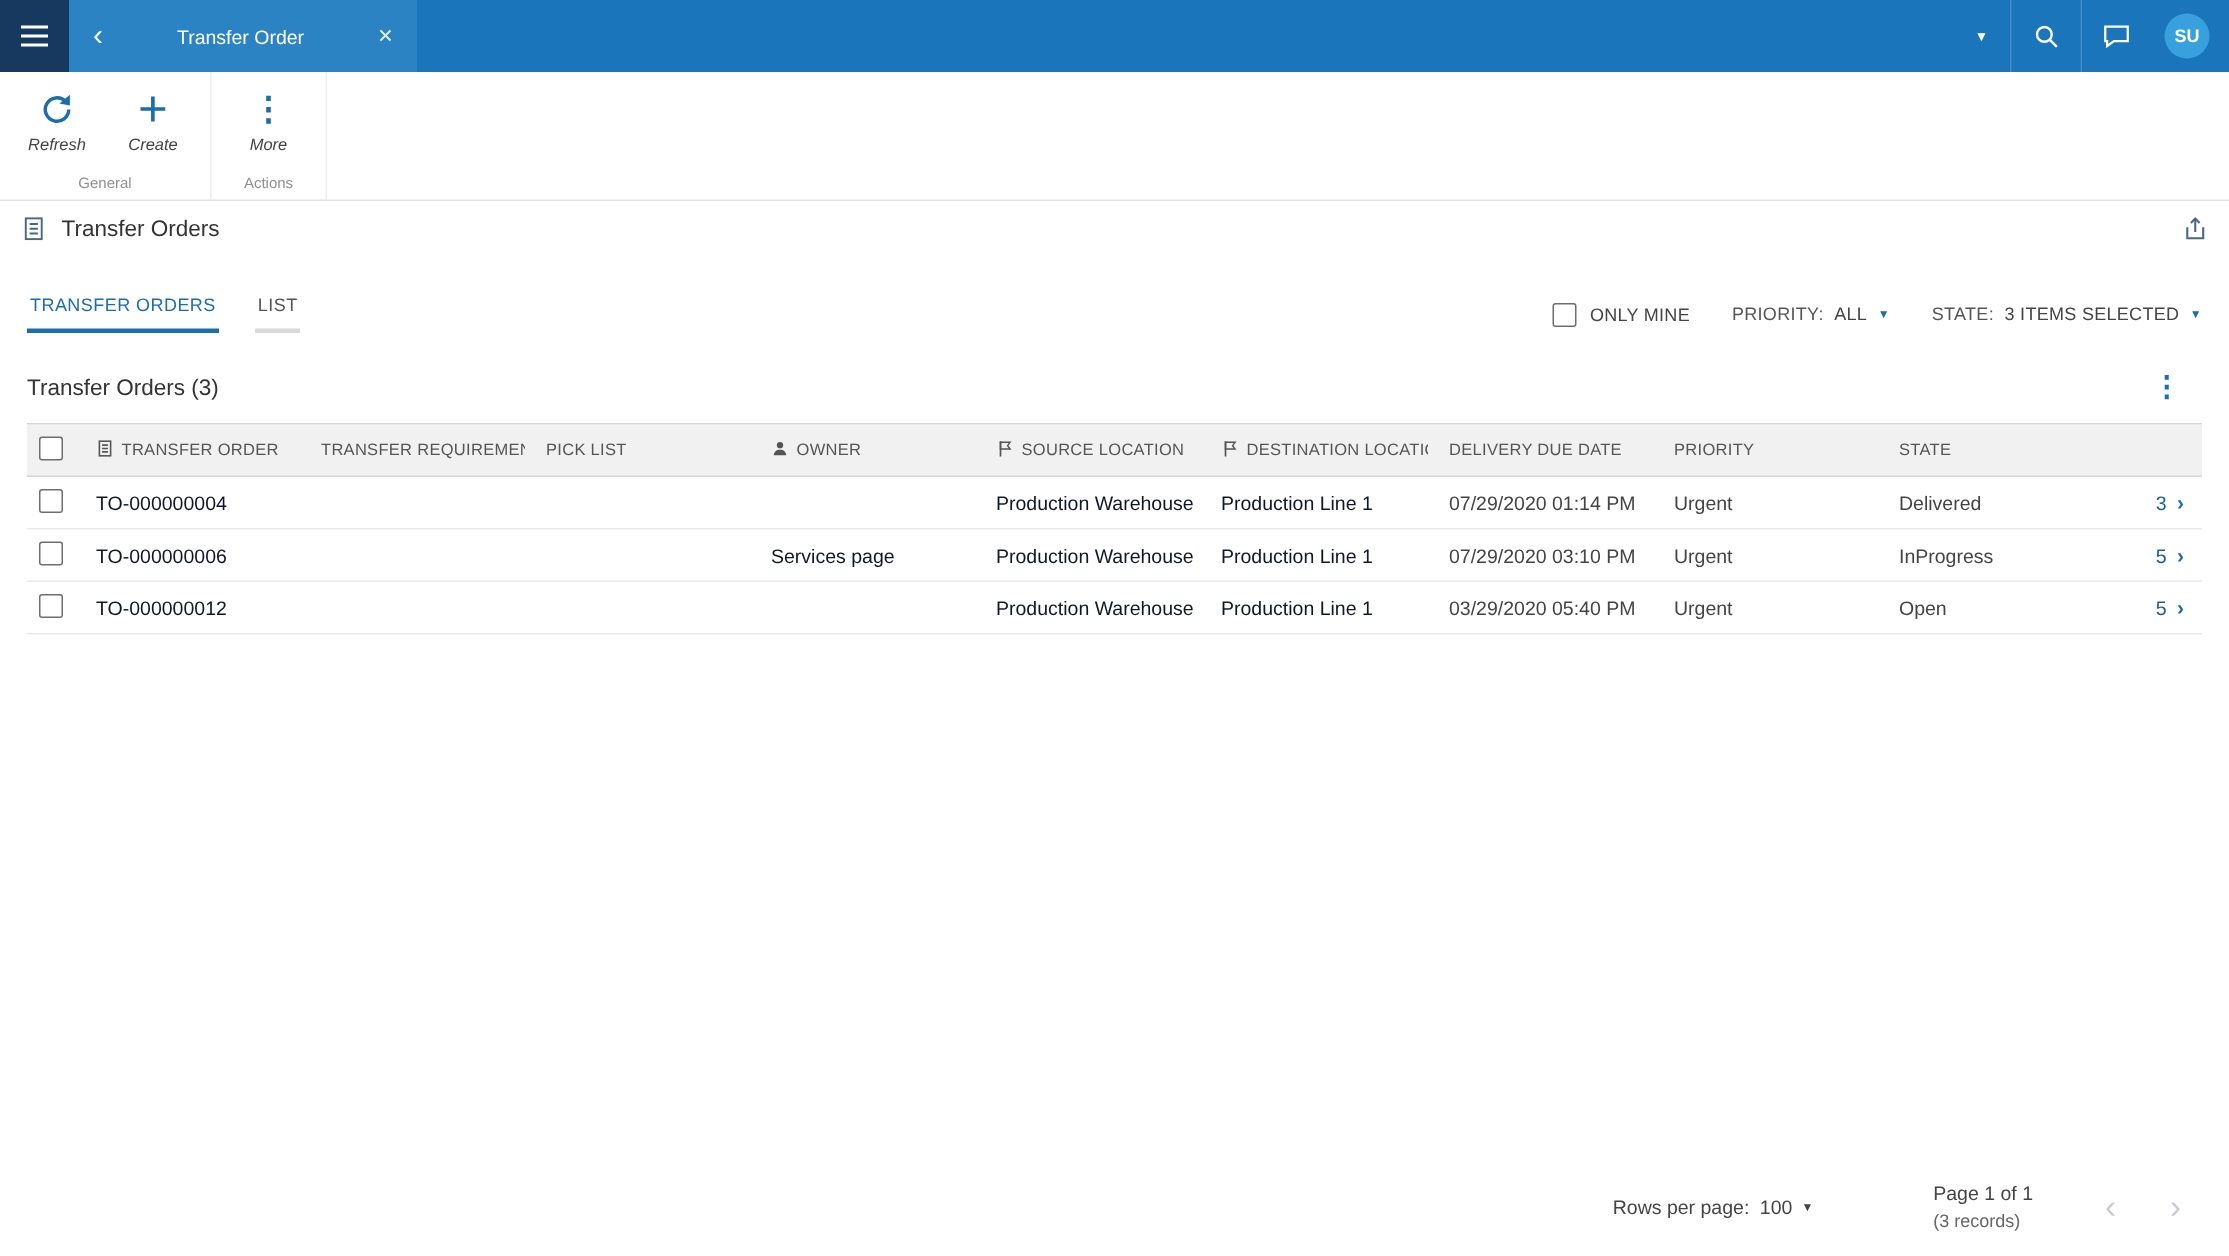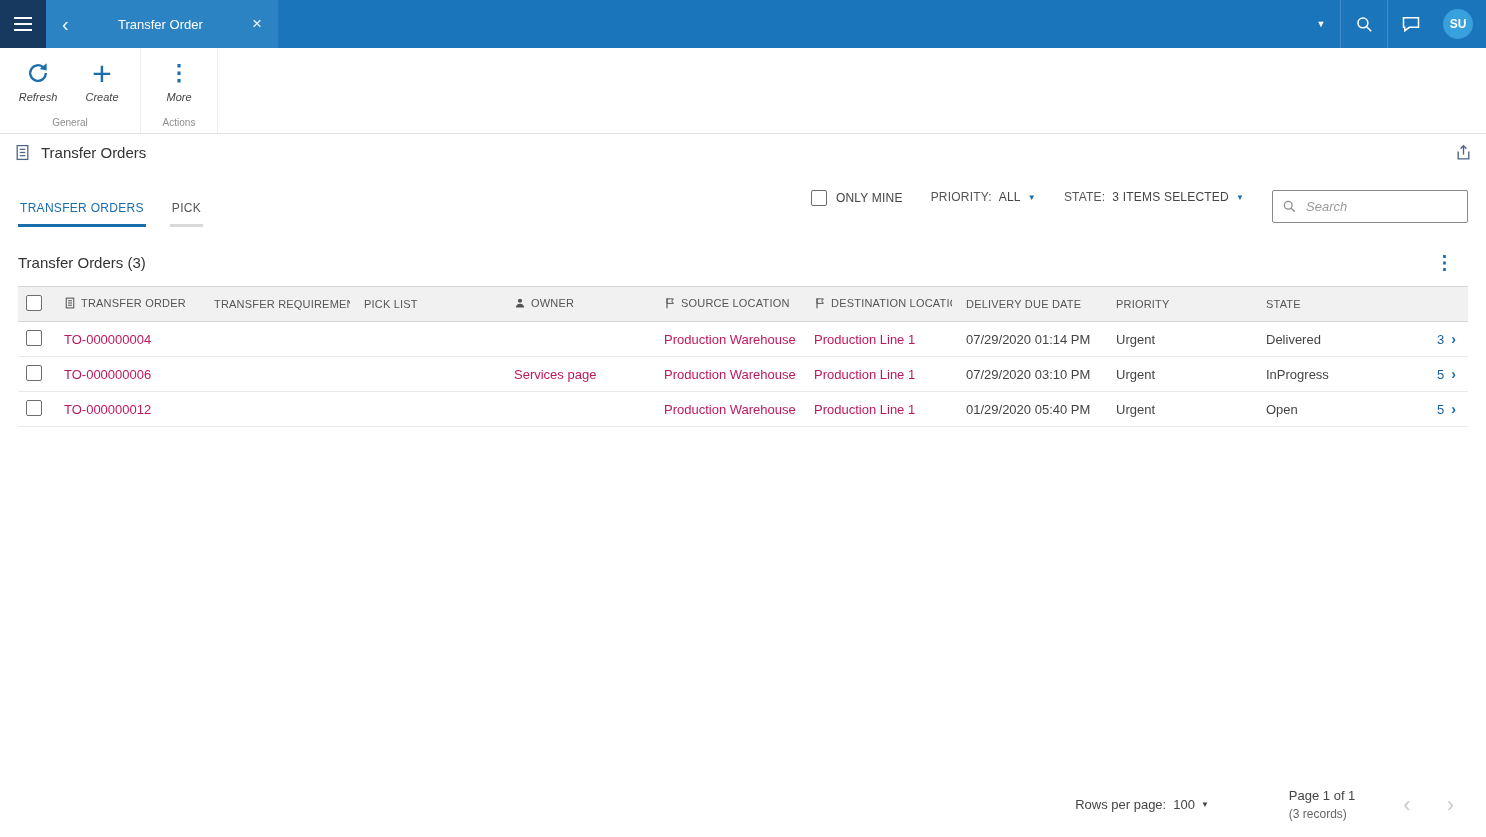--- a/index.html
+++ b/index.html
@@ -64,21 +64,21 @@
   .grid-title-row { margin-top:24px; display:flex; align-items:center; }
   .grid-title { font-size:15px; color:#333; }
   .kebab { margin-left:auto; color:#1b6eae; font-size:19px; font-weight:bold; padding:0 14px; cursor:pointer; }
 
   table.grid { border-collapse:collapse; table-layout:fixed; width:1450px; font-size:13px; margin-top:12px; }
   thead th { background:#f1f1f1; border-top:1px solid #d7d7d7; border-bottom:1px solid #d7d7d7; font-weight:normal;
              font-size:11px; color:#555; text-align:left; padding:0 6px 0 14px; height:35px; white-space:nowrap; overflow:hidden; letter-spacing:.2px; }
   tbody td { border-bottom:1px solid #e9e9e9; height:35px; padding:0 6px 0 14px; color:#444; white-space:nowrap; overflow:hidden; }
   .cb-cell { padding-left:8px !important; }
   .hic { margin-right:5px; vertical-align:-2px; }
-  a.link { color:#be185d; text-decoration:none; cursor:pointer; }
+  a.link { color:#0f172a; text-decoration:none; cursor:pointer; }
   .count-cell { text-align:right; padding-right:12px !important; }
   .count-num { color:#1a5f99; }
   .row-chev { color:#1b6eae; font-weight:bold; margin-left:7px; font-size:14px; cursor:pointer; }
 
   .footer { margin-top:auto; margin-bottom:14px; display:flex; align-items:center; justify-content:flex-end; gap:48px; padding-right:14px; font-size:13px; color:#444; }
   .rpp { display:flex; align-items:center; gap:7px; }
   .rpp .dd { cursor:pointer; display:flex; align-items:center; gap:6px; }
   .rpp .caret { font-size:8px; color:#444; }
   .page-block { line-height:1.45;margin-left:32px; }
   .records { font-size:12px; color:#666; }
@@ -163,45 +163,36 @@
         <polyline points="5.3,4.4 8,1.6 10.7,4.4" fill="none" stroke="#4a6785" stroke-width="1.3"></polyline>
       </svg>
   </span>
 </div>
 
 <div class="content">
 
   <div class="list-toolbar">
     <div class="view-tabs">
       <div class="vtab active">TRANSFER ORDERS</div>
-      <div class="vtab inactive">PICK</div>
+      <div class="vtab inactive">LIST</div>
     </div>
     <div class="filters">
       <label class="filter-check">
         <span class="cb"></span>
         <span>ONLY MINE</span>
       </label>
       <div class="dropdown">
         <span>PRIORITY:</span>
         <span class="dd-value">ALL</span>
         <span class="caret-blue">▼</span>
       </div>
       <div class="dropdown">
         <span>STATE:</span>
         <span class="dd-value">3 ITEMS SELECTED</span>
         <span class="caret-blue">▼</span>
-      </div>
-      <div class="search-box">
-        <span style="display:flex;">
-          <svg width="15" height="15" viewBox="0 0 24 24">
-              <circle cx="10" cy="10" r="6.2" fill="none" stroke="#8a8a8a" stroke-width="2"></circle>
-              <line x1="14.8" y1="14.8" x2="20.5" y2="20.5" stroke="#8a8a8a" stroke-width="2"></line>
-            </svg>
-        </span>
-        <input type="text" placeholder="Search" style="">
       </div>
     </div>
   </div>
 
   <div class="grid-title-row">
     <span class="grid-title">Transfer Orders (3)</span>
     <span class="kebab">⋮</span>
   </div>
 
   <table class="grid">
@@ -283,21 +274,21 @@
         <td class="count-cell"><span class="count-num">5</span><span class="row-chev">›</span></td>
       </tr>
       <tr>
         <td class="cb-cell"><span class="cb"></span></td>
         <td><a class="link">TO-000000012</a></td>
         <td></td>
         <td></td>
         <td><a class="link"></a></td>
         <td><a class="link">Production Warehouse</a></td>
         <td><a class="link">Production Line 1</a></td>
-        <td>01/29/2020 05:40 PM</td>
+        <td>03/29/2020 05:40 PM</td>
         <td>Urgent</td>
         <td>Open</td>
         <td class="count-cell"><span class="count-num">5</span><span class="row-chev">›</span></td>
       </tr>
     </tbody>
   </table>
 
   <div class="footer">
     <div class="rpp">
       <span>Rows per page:</span>

